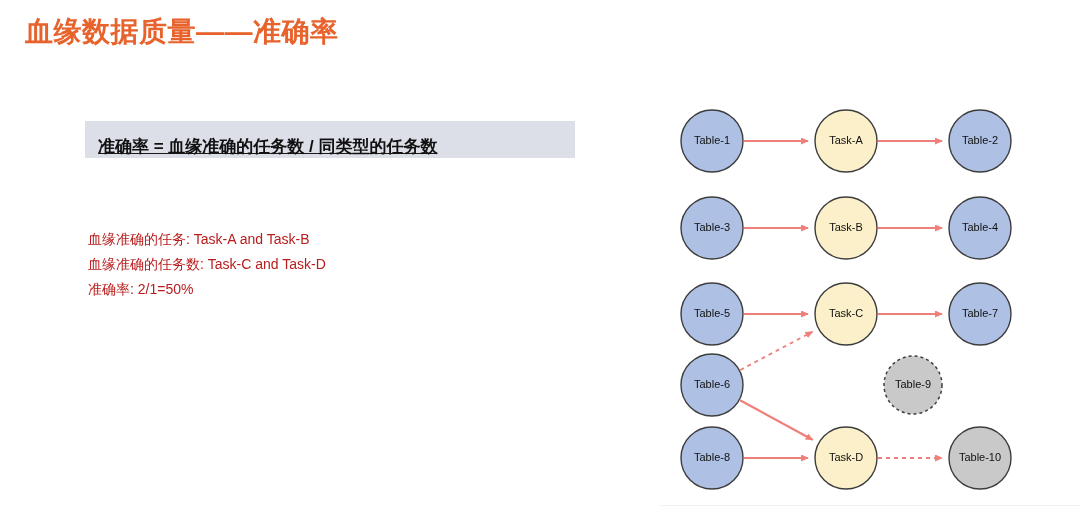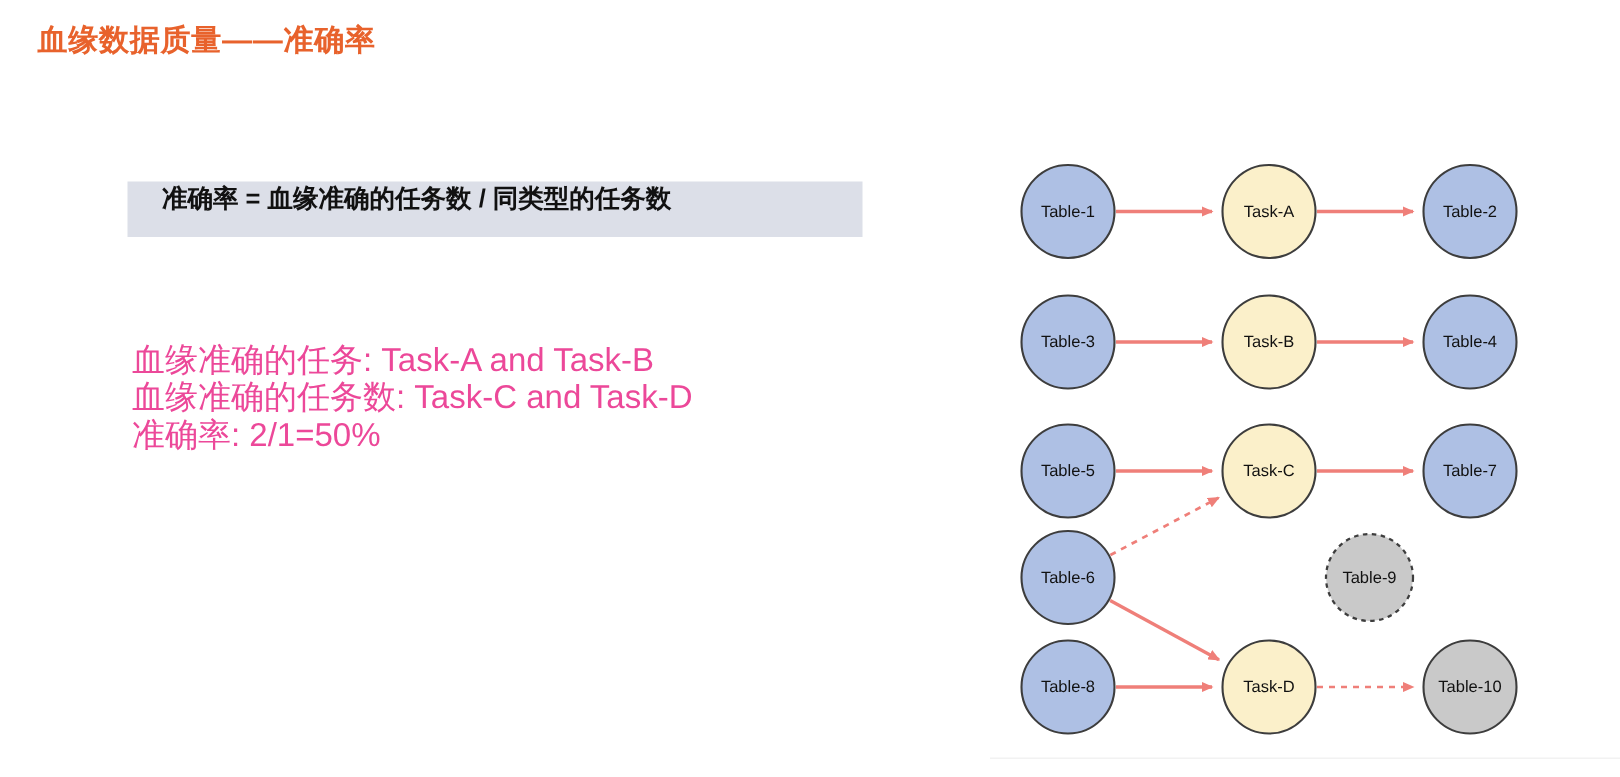--- a/index.html
+++ b/index.html
@@ -14,57 +14,58 @@
     overflow: hidden;
     font-family: "Liberation Sans", "DejaVu Sans", sans-serif;
     color: #1a1a1a;
   }
 
   
   .slide-title {
     position: absolute;
     left: 25px;
     top: 13px;
-    font-size: 20px;
+    font-size: 28px;
     font-weight: bold;
     color: #e8622c;
     letter-spacing: 0.5px;
     white-space: nowrap;
   }
 
   
   .formula-box {
     position: absolute;
     left: 85px;
     top: 121px;
     width: 490px;
     height: 37px;
     background: #dcdfe8;
     display: flex;
-    align-items: flex-start;
+    align-items: flex-end;
     box-sizing: border-box;
-    padding-left: 23px;
+    padding-left: 13px;
+    text-decoration: underline;
   }
   .formula-text {
     font-size: 17px;
     font-weight: bold;
     color: #111111;
     white-space: nowrap;
   }
 
   
   .notes {
     position: absolute;
     left: 88px;
     top: 227px;
     line-height: 25px;
   }
   .notes-line {
-    font-size: 22px;
-    color: #ec4899;
+    font-size: 14px;
+    color: #b91c1c;
     white-space: nowrap;
   }
 
   
   .diagram {
     position: absolute;
     left: 660px;
     top: 96px;
     width: 400px;
     height: 420px;

